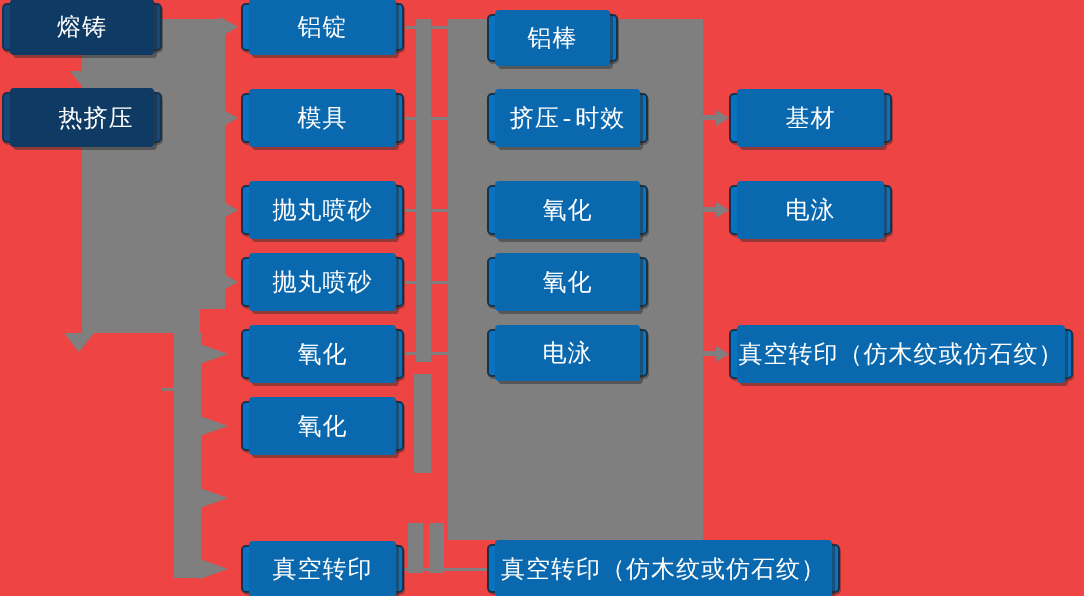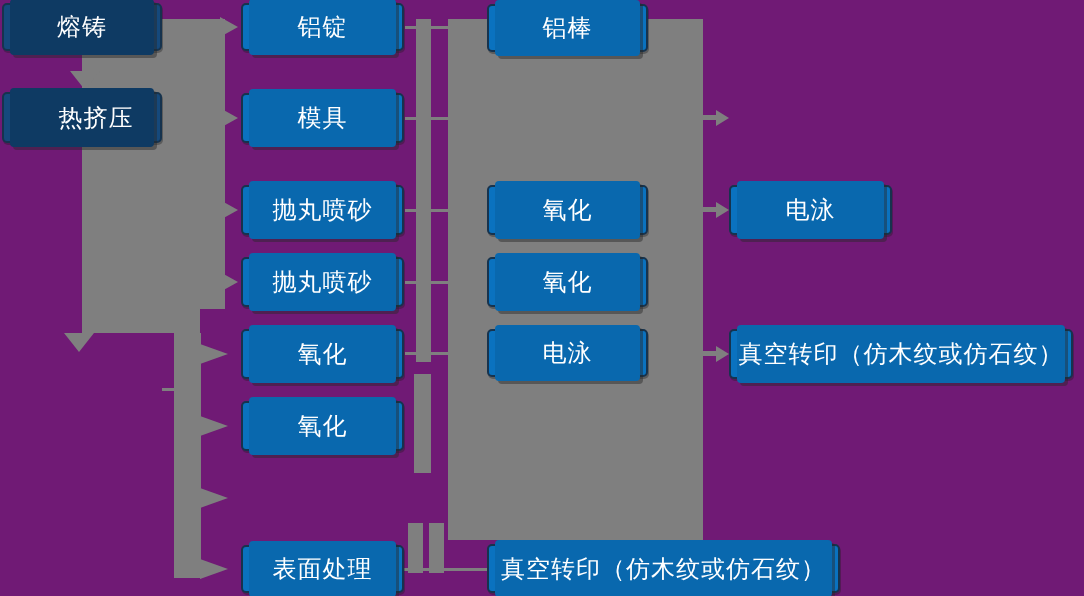--- a/index.html
+++ b/index.html
@@ -1,17 +1,17 @@
 <!DOCTYPE html>
 <html><head>
 <meta charset="utf-8">
 <style>
   html,body{margin:0;padding:0;background:#ffffff;}
   .canvas{
-    position:relative;width:1084px;height:596px;background:#701a75;overflow:hidden;
+    position:relative;width:1084px;height:596px;background:#ef4444;overflow:hidden;
     font-family:"Liberation Sans","DejaVu Sans",sans-serif;
   }
   
   .g{position:absolute;background:#7f7f7f;z-index:1;}
   .tri-r{position:absolute;width:0;height:0;z-index:1;
     border-top:10px solid transparent;border-bottom:10px solid transparent;
     border-left:18px solid #7f7f7f;}
   .tri-r.lower{border-left-width:28px;}
   .tri-r.sm{border-top:8px solid transparent;border-bottom:8px solid transparent;
     border-left:13px solid #7f7f7f;}
@@ -96,39 +96,45 @@
   <div class="box blue" style="left:241px;top:257px;width:163px;height:50px;">
     <span>抛丸喷砂</span>
   </div>
   <div class="box blue" style="left:241px;top:329px;width:163px;height:50px;">
     <span>氧化</span>
   </div>
   <div class="box blue" style="left:241px;top:401px;width:163px;height:50px;">
     <span>氧化</span>
   </div>
   <div class="box blue" style="left:241px;top:545px;width:163px;height:48px;">
-    <span>表面处理</span>
+    <span>真空转印</span>
   </div>
 
-  <div class="box blue" style="left:487px;top:4px;width:161px;height:48px;">
+  <div class="box blue" style="left:487px;top:14px;width:131px;height:48px;">
     <span>铝棒</span>
+  </div>
+  <div class="box blue" style="left:487px;top:93px;width:161px;height:50px;">
+    <span>挤压-时效</span>
   </div>
   <div class="box blue" style="left:487px;top:185px;width:161px;height:50px;">
     <span>氧化</span>
   </div>
   <div class="box blue" style="left:487px;top:257px;width:161px;height:50px;">
     <span>氧化</span>
   </div>
   <div class="box blue" style="left:487px;top:329px;width:161px;height:48px;">
     <span>电泳</span>
   </div>
   <div class="box blue" style="left:487px;top:544px;width:353px;height:49px;">
     <span>真空转印（仿木纹或仿石纹）</span>
   </div>
 
+  <div class="box blue" style="left:729px;top:93px;width:163px;height:50px;">
+    <span>基材</span>
+  </div>
   <div class="box blue" style="left:729px;top:185px;width:163px;height:50px;">
     <span>电泳</span>
   </div>
   <div class="box blue" style="left:729px;top:329px;width:344px;height:50px;">
     <span>真空转印（仿木纹或仿石纹）</span>
   </div>
 
 </div>
 
 </body></html>

